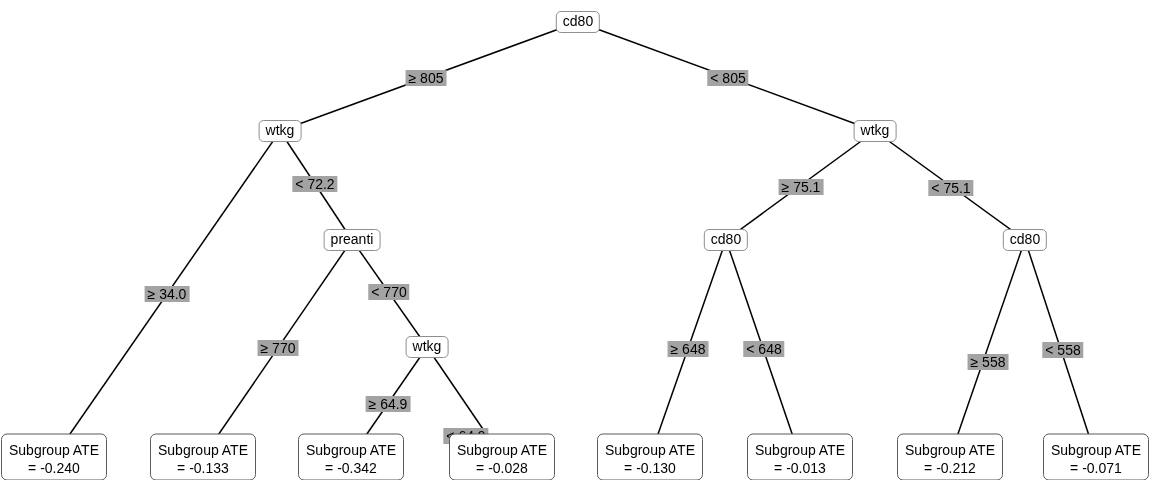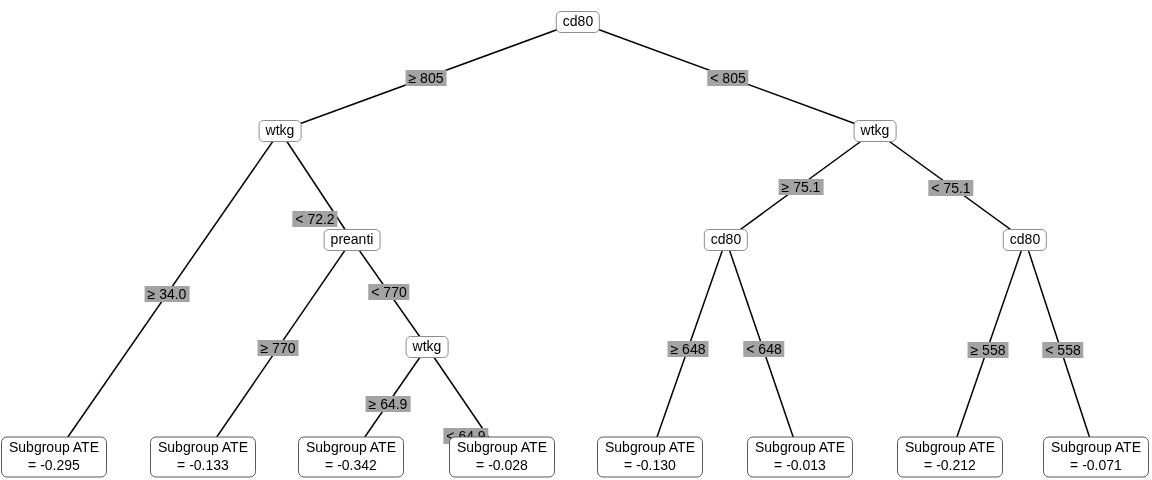--- a/index.html
+++ b/index.html
@@ -45,21 +45,21 @@
     line-height: 16px;
     white-space: nowrap;
   }
   .leaf {
     position: absolute;
     transform: translate(-50%, -50%);
     background: #ffffff;
     border: 1px solid #5a5a5a;
     border-radius: 6px;
     width: 104px;
-    padding: 0 0 3px 0;
+    padding: 6px 0 3px 0;
     text-align: center;
     font-size: 14px;
     line-height: 18px;
   }
 </style>
 </head>
 <body>
 
 <div class="tree-canvas">
 
@@ -84,35 +84,35 @@
   <div class="node" style="left:280px; top:131px;">wtkg</div>
   <div class="node" style="left:875px; top:131px;">wtkg</div>
   <div class="node" style="left:352px; top:240px;">preanti</div>
   <div class="node" style="left:427px; top:347px;">wtkg</div>
   <div class="node" style="left:726px; top:240px;">cd80</div>
   <div class="node" style="left:1025px; top:240px;">cd80</div>
 
   <div class="edge-label" style="left:426px; top:78px;">≥ 805</div>
   <div class="edge-label" style="left:728px; top:78px;">&lt; 805</div>
   <div class="edge-label" style="left:167px; top:294px;">≥ 34.0</div>
-  <div class="edge-label" style="left:315px; top:184px;margin-top:35px;">&lt; 72.2</div>
+  <div class="edge-label" style="left:315px; top:184px;">&lt; 72.2</div>
   <div class="edge-label" style="left:278px; top:348px;">≥ 770</div>
   <div class="edge-label" style="left:389px; top:292px;">&lt; 770</div>
   <div class="edge-label" style="left:388px; top:404px;">≥ 64.9</div>
   <div class="edge-label" style="left:466px; top:404px;margin-top:32px;">&lt; 64.9</div>
   <div class="edge-label" style="left:801px; top:187px;">≥ 75.1</div>
   <div class="edge-label" style="left:951px; top:188px;">&lt; 75.1</div>
   <div class="edge-label" style="left:688px; top:349px;">≥ 648</div>
   <div class="edge-label" style="left:764px; top:349px;">&lt; 648</div>
-  <div class="edge-label" style="left:988px; top:350px;">≥ 558</div>
+  <div class="edge-label" style="left:988px; top:362px;">≥ 558</div>
   <div class="edge-label" style="left:1063px; top:350px;">&lt; 558</div>
 
   <div class="leaf" style="left:54px; top:457px;">
     <div>Subgroup ATE</div>
-    <div>= -0.295</div>
+    <div>= -0.240</div>
   </div>
   <div class="leaf" style="left:203px; top:457px;">
     <div>Subgroup ATE</div>
     <div>= -0.133</div>
   </div>
   <div class="leaf" style="left:351px; top:457px;">
     <div>Subgroup ATE</div>
     <div>= -0.342</div>
   </div>
   <div class="leaf" style="left:502px; top:457px;">

